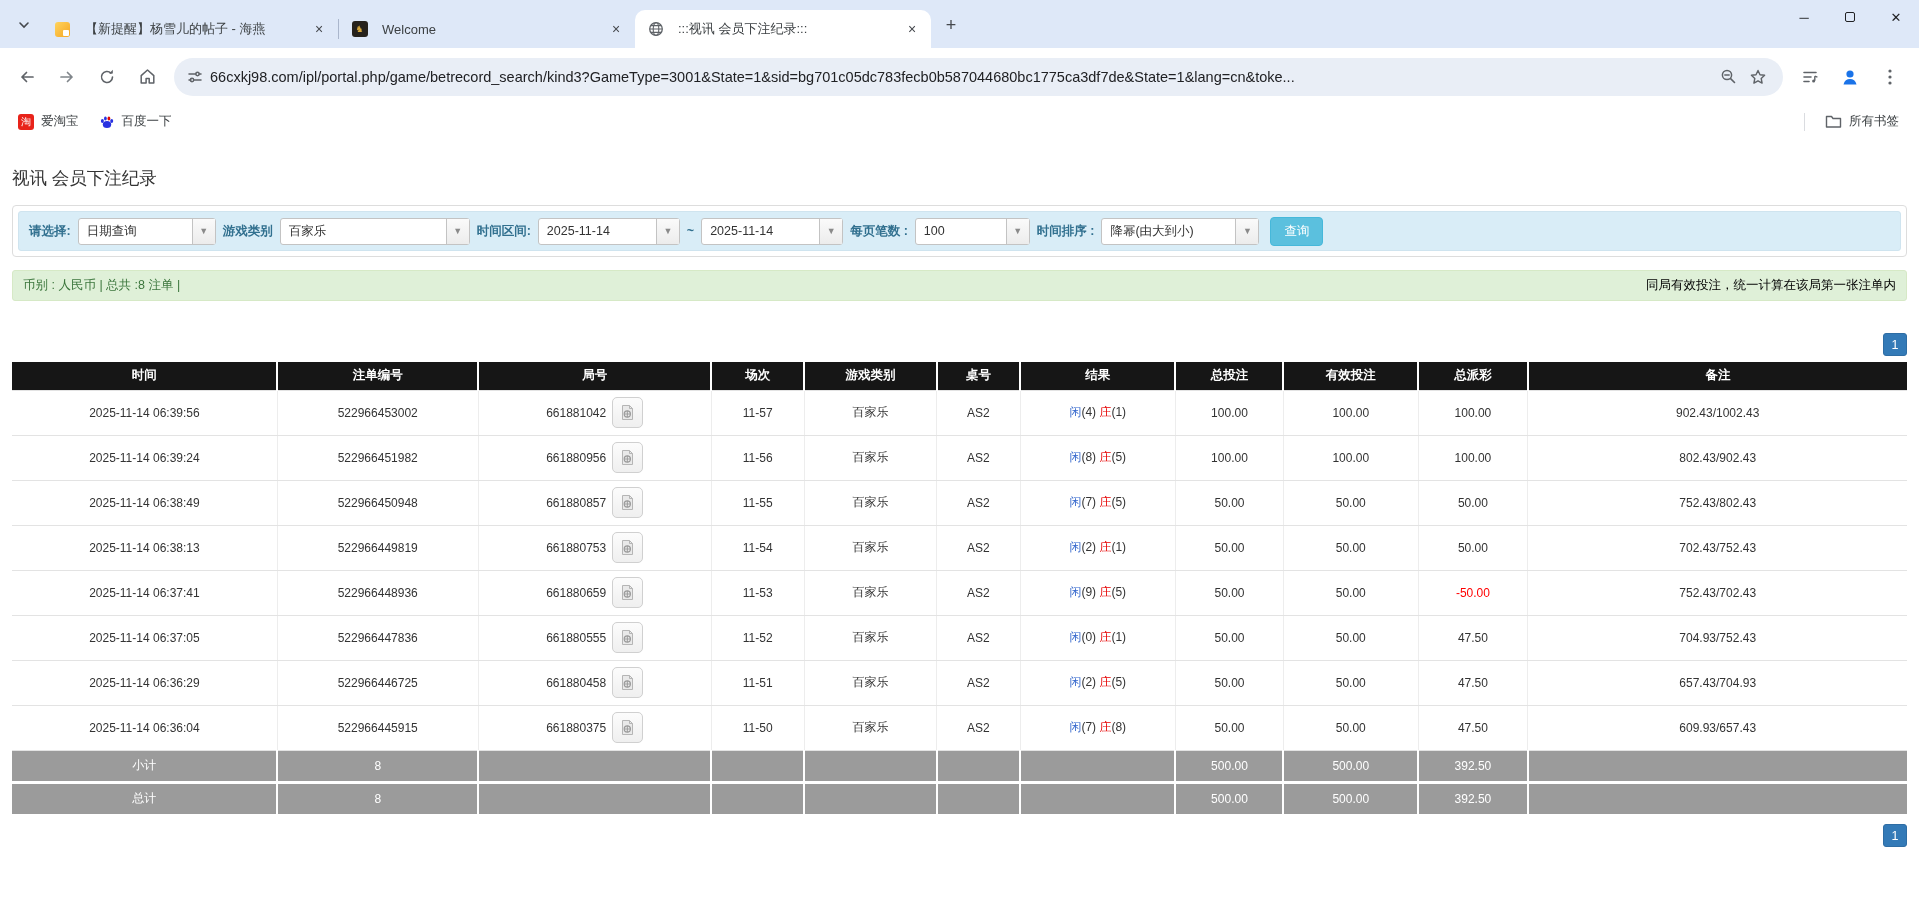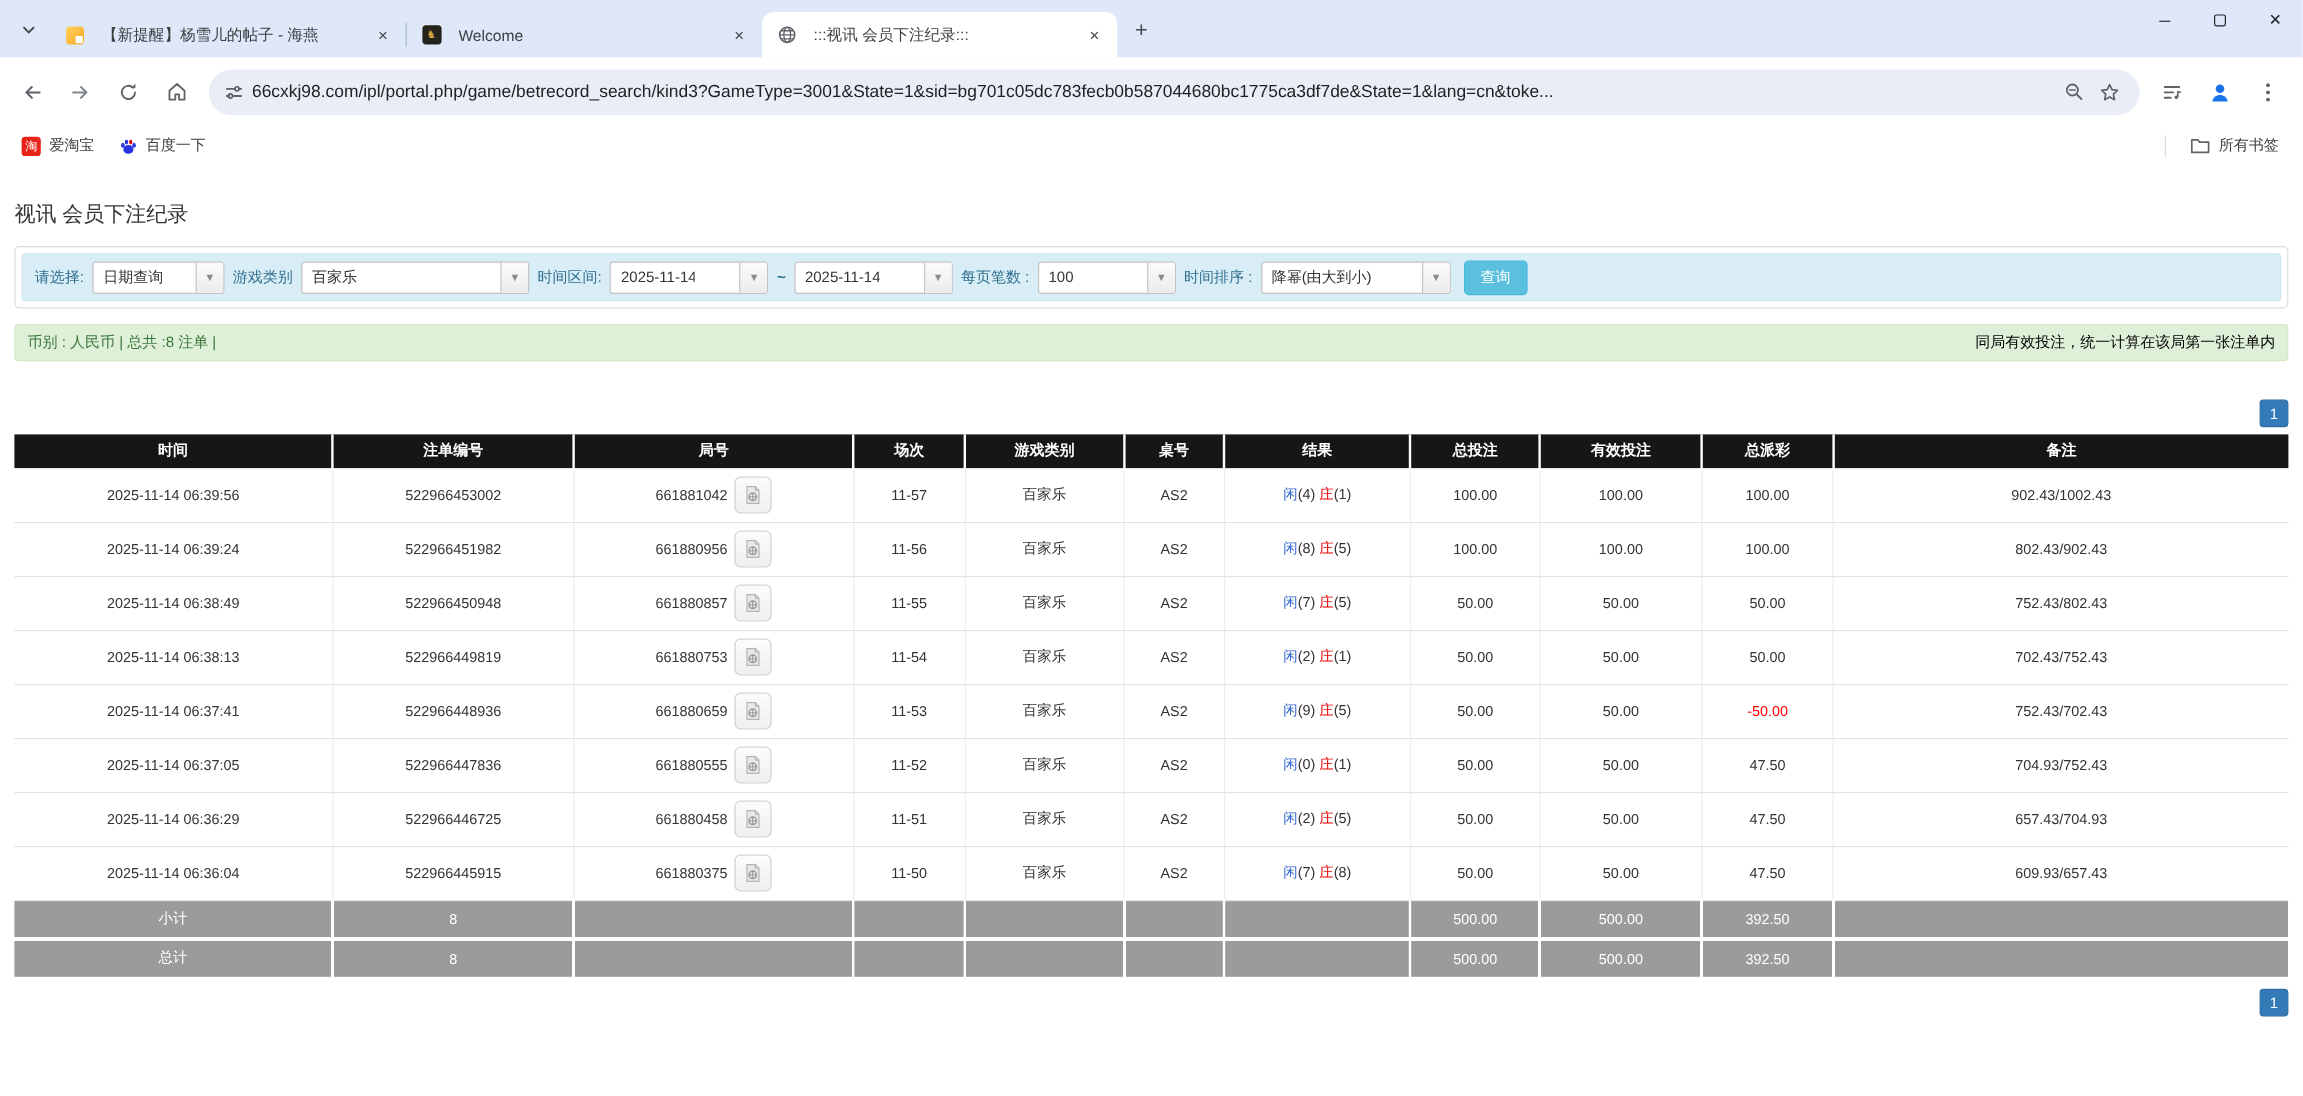--- a/index.html
+++ b/index.html
@@ -39,26 +39,26 @@
   .bm-spacer { flex:1; }
   .bm-sep { width:1px; height:18px; background:#dadce0; margin-right:10px; }
   .bm-all { display:flex; align-items:center; gap:7px; font-size:12.5px; color:#3c4043; padding:3px 6px; border-radius:7px; cursor:pointer; }
 
   
   .content { padding:0 12px; background:#fff; }
   .page-title { margin-top:28px; font-size:17.5px; font-weight:normal; color:#333; }
 
   .filter-panel { margin-top:15px; border:1px solid #ddd; border-radius:4px; padding:5px; background:#fff; }
   .filter-strip { background:#d9edf7; border:1px solid #cfe4ef; border-radius:3px; height:40px; display:flex; align-items:center; padding:0 10px; gap:7px; font-size:12.5px; }
-  .f-label { color:#31708f; font-weight:normal; white-space:nowrap; }
+  .f-label { color:#31708f; font-weight:bold; white-space:nowrap; }
   .f-tilde { color:#31708f; font-weight:bold; }
   .combo { background:#fff; border:1px solid #c3c3c3; border-radius:3px; height:27px; display:flex; align-items:stretch; cursor:pointer; }
   .combo-text { flex:1; display:flex; align-items:center; padding:0 8px; font-size:12.5px; color:#333; white-space:nowrap; overflow:hidden; }
   .combo-arrow { width:23px; border-left:1px solid #c3c3c3; background:linear-gradient(#fafafa,#ececec); display:flex; align-items:center; justify-content:center; color:#8a8a8a; font-size:9px; }
-  .w-select { width:110px; } .w-game { width:190px; } .w-date { width:132px;gap:37px; } .w-size { width:115px; } .w-sort { width:158px; }
+  .w-select { width:138px; } .w-game { width:190px; } .w-date { width:142px;gap:37px; } .w-size { width:115px; } .w-sort { width:158px; }
   .search-btn { margin-left:4px; height:29px; padding:0 13px; background:#5bc0de; color:#fff; border:1px solid #46b8da; border-radius:4px; font-size:12.5px; cursor:pointer; }
 
   .summary-bar { margin-top:13px; background:#dff0d8; border:1px solid #d6e9c6; border-radius:3px; height:31px; display:flex; align-items:center; justify-content:space-between; padding:11px 10px; font-size:12.5px; }
   .summary-left { color:#3c763d; }
   .summary-right { color:#000000; }
 
   .pager { display:flex; justify-content:flex-end; }
   .pager-top { margin-top:32px; margin-bottom:6px; }
   .pager-bottom { margin-top:10px; }
   .page-btn { min-width:24px; height:23px; background:#337ab7; color:#fff; border:1px solid #2e6da4; border-radius:3px; font-size:12.5px; display:flex; align-items:center; justify-content:center; cursor:pointer; }

